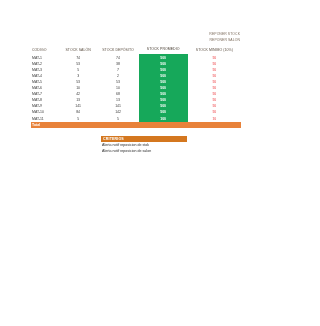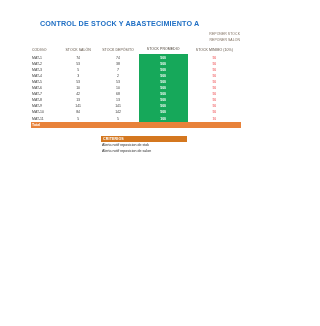--- a/index.html
+++ b/index.html
@@ -125,21 +125,20 @@
     color: #2b2b2b;
     padding-left: 1px;
     white-space: nowrap;
   }
 </style>
 </head>
 <body>
 
 <div class="sheet">
 
-  <div class="title">CONTROL DE STOCK Y ABASTECIMIENTO A</div>
 
   <div class="subnote one">REPONER STOCK</div>
   <div class="subnote two">REPONER SALON</div>
 
   <table class="table">
     <thead>
       <tr>
         <th class="c-codigo">CODIGO</th>
         <th class="c-salon">STOCK SALÓN</th>
         <th class="c-dep">STOCK DEPÓSITO</th>

